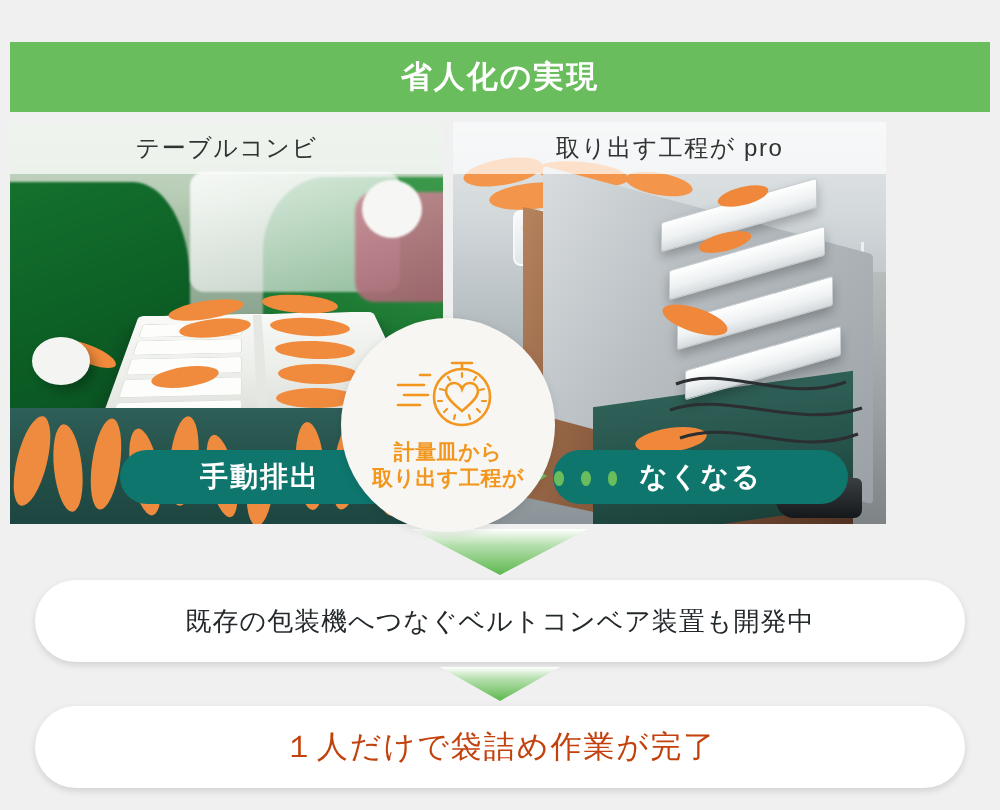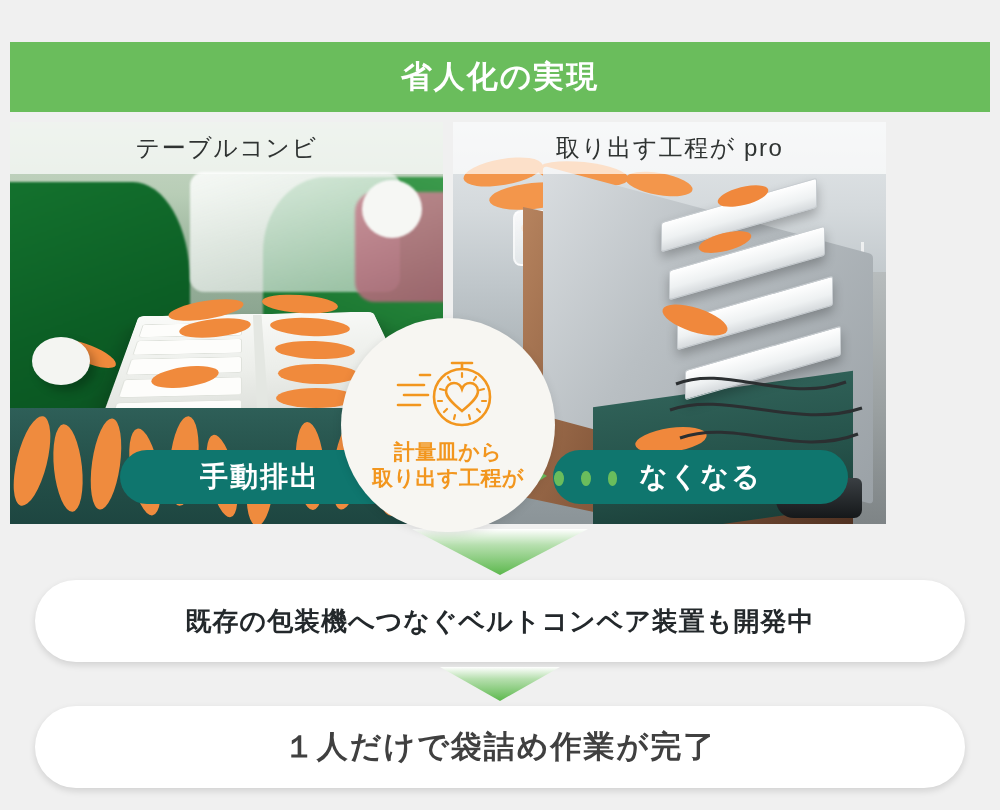--- a/index.html
+++ b/index.html
@@ -247,24 +247,24 @@
   .arrow-wrap-2 { width: 980px; height: 44px; display: flex; align-items: center; justify-content: center; }
 
   
   .result-box {
     width: 930px; height: 82px; margin: 0 auto;
     background: #ffffff; border-radius: 41px;
     display: flex; align-items: center; justify-content: center;
     box-shadow: 0 3px 7px rgba(0,0,0,.13);
   }
   .result-box.dark span {
-    color: #23282b; font-size: 26px; font-weight: bold; letter-spacing: 1px;
+    color: #23282b; font-size: 26px; font-weight: normal; letter-spacing: 1px;
   }
   .result-box.green span {
-    color: #404040; font-size: 31px; font-weight: bold; letter-spacing: 2px;
+    color: #c2410c; font-size: 31px; font-weight: normal; letter-spacing: 2px;
   }
 </style>
 </head>
 <body>
 
 <div class="page">
 
   <div class="header-banner">
     <div class="header-title">省人化の実現</div>
   </div>

